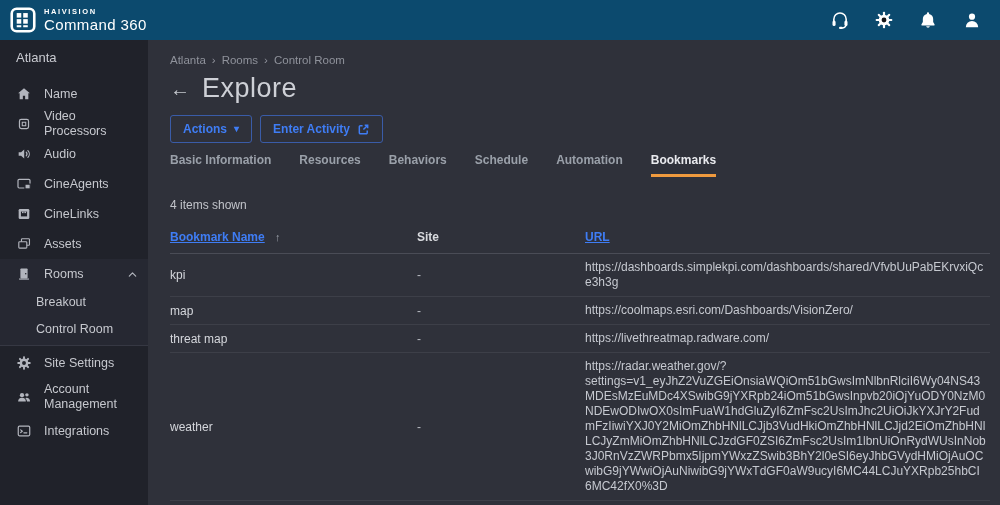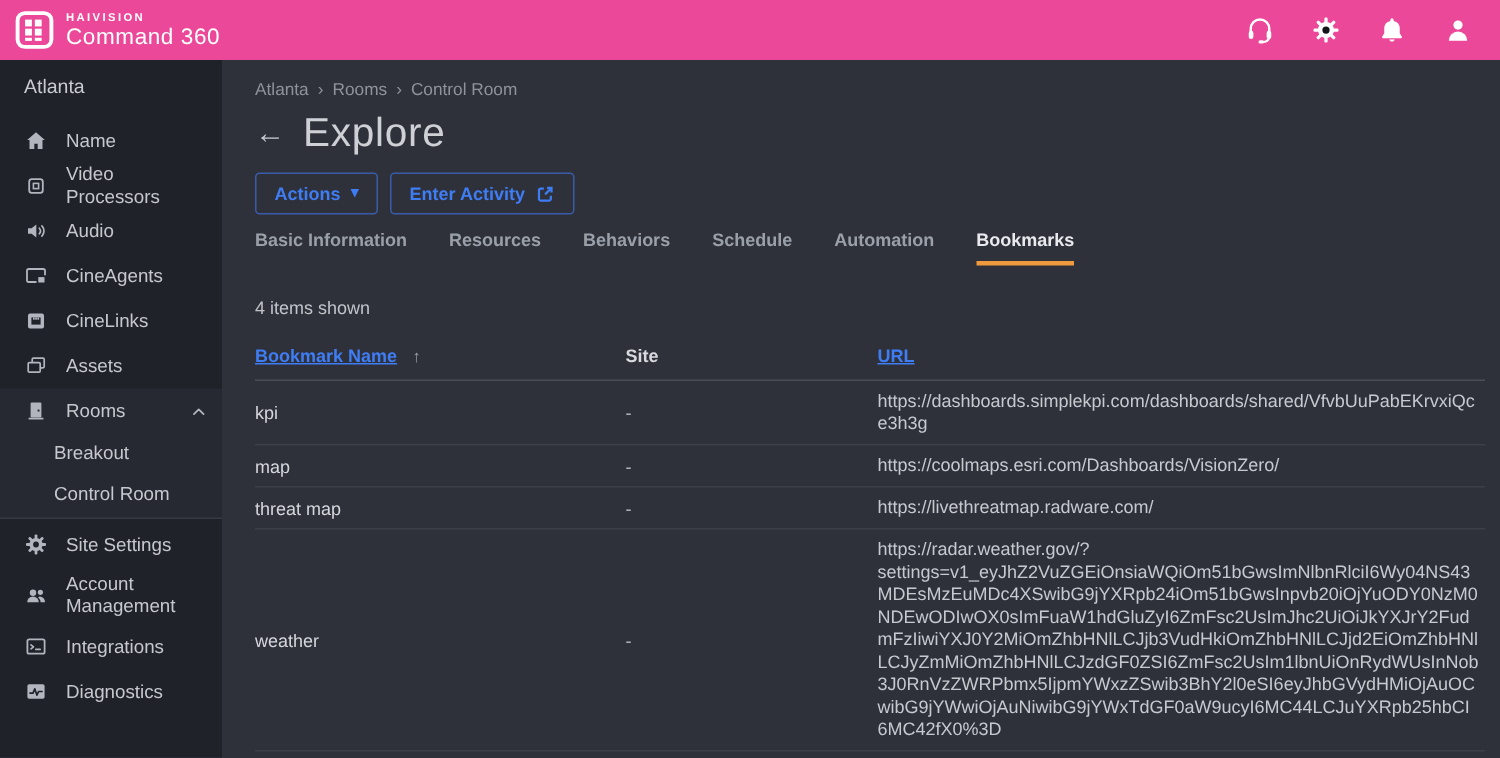--- a/index.html
+++ b/index.html
@@ -6,21 +6,21 @@
   html, body { width: 1000px; height: 505px; overflow: hidden; }
   body {
     font-family: "Liberation Sans", sans-serif;
     background: #2f313a;
     color: #d5d7dc;
   }
 
   
   .topbar {
     height: 40px;
-    background: #ec4899;
+    background: #0c4a6e;
     display: flex;
     align-items: center;
     justify-content: space-between;
     padding: 0 18px 0 10px;
   }
   .brand { display: flex; align-items: center; gap: 8px; cursor: pointer; }
   .brand-logo { width: 26px; height: 26px; display: block; }
   .brand-text { display: flex; flex-direction: column; line-height: 1; }
   .brand-name { font-size: 7.5px; font-weight: 700; letter-spacing: 1.6px; color: #ffffff; margin-bottom: 2px; }
   .brand-product { font-size: 15px; font-weight: 400; letter-spacing: 0.4px; color: #ffffff; }
@@ -250,27 +250,20 @@
 
     <div class="nav-item">
       <svg class="icn" viewBox="0 0 24 24">
         <rect x="3.4" y="4.8" width="17.2" height="14.4" rx="1.8" fill="none" stroke="#b2b5bd" stroke-width="1.8"></rect>
         <path d="M7 10.3l2.5 2-2.5 2" fill="none" stroke="#b2b5bd" stroke-width="1.7" stroke-linecap="round" stroke-linejoin="round"></path>
         <path d="M11.8 14.8h4.4" stroke="#b2b5bd" stroke-width="1.7" stroke-linecap="round"></path>
       </svg>
       <span class="nav-label">Integrations</span>
     </div>
 
-    <div class="nav-item">
-      <svg class="icn" viewBox="0 0 24 24">
-        <rect x="3.4" y="4.8" width="17.2" height="14.4" rx="1.8" fill="#b2b5bd"></rect>
-        <polyline points="6,13.6 9,13.6 10.8,9.4 12.9,15.6 14.6,12 18,12" fill="none" stroke="#20222a" stroke-width="1.7" stroke-linecap="round" stroke-linejoin="round"></polyline>
-      </svg>
-      <span class="nav-label">Diagnostics</span>
-    </div>
   </aside>
 
   <main class="main">
     <div class="breadcrumb">
       <span class="crumb">Atlanta</span>
       <span class="crumb-sep">›</span>
       <span class="crumb">Rooms</span>
       <span class="crumb-sep">›</span>
       <span class="crumb">Control Room</span>
     </div>

